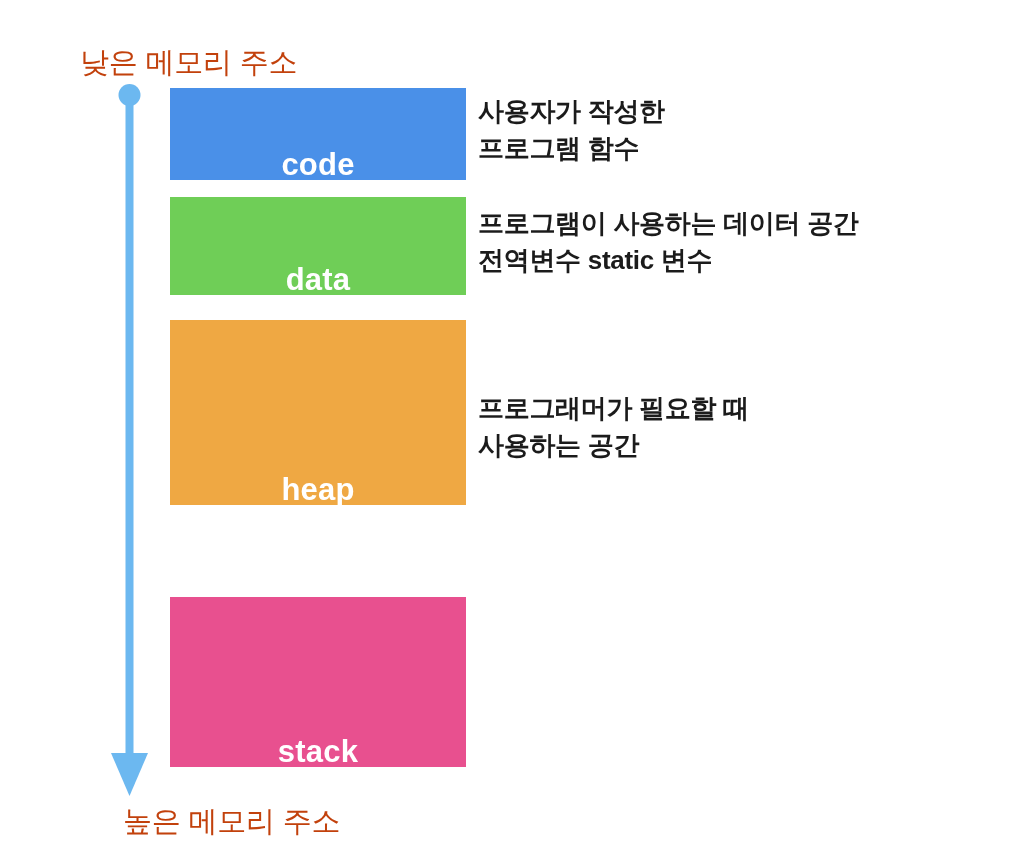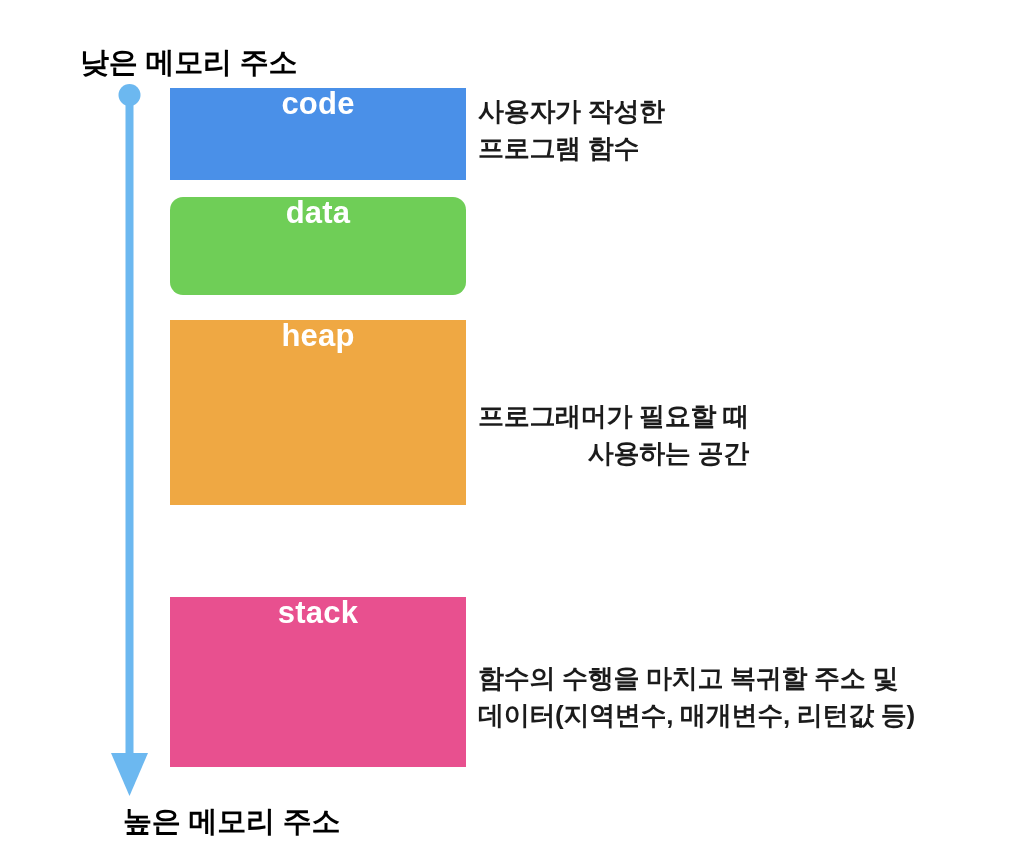--- a/index.html
+++ b/index.html
@@ -16,22 +16,22 @@
     width: 1026px;
     height: 868px;
     background: #ffffff;
     overflow: hidden;
   }
 
   
   .addr-label {
     position: absolute;
     font-size: 29px;
-    font-weight: bold;
-    color: #000000;
+    font-weight: normal;
+    color: #c2410c;
     letter-spacing: -0.2px;
     white-space: nowrap;
   }
   #label-low  { left: 80px; top: 43px; }
   #label-high { left: 80px; top: 802px; margin-left: 43px; }
 
   
   #arrow {
     position: absolute;
     left: 106px;
@@ -39,49 +39,49 @@
     width: 48px;
     height: 716px;
   }
 
   
   .seg-box {
     position: absolute;
     left: 170px;
     width: 296px;
     display: flex;
-    align-items: flex-start;
+    align-items: flex-end;
     justify-content: center;
   }
   .seg-label {
     color: #ffffff;
     font-size: 31px;
     font-weight: bold;
     letter-spacing: 0.2px;
     line-height: 1;
   }
   #seg-code  { top: 88px;  height: 92px;  background: #4a90e8; }
-  #seg-data  { top: 197px; height: 98px;  background: #6fce57; border-radius: 13px; }
+  #seg-data  { top: 197px; height: 98px;  background: #6fce57; }
   #seg-heap  { top: 320px; height: 185px; background: #efa843; }
   #seg-stack { top: 597px; height: 170px; background: #e8508f; }
 
   
   .desc {
     position: absolute;
     left: 478px;
     font-size: 26px;
     font-weight: bold;
     color: #1b1b1b;
     line-height: 1.42;
     letter-spacing: -0.3px;
     white-space: pre-line;
   }
   #desc-code  { top: 93px;  }
   #desc-data  { top: 205px; }
-  #desc-heap  { top: 398px; text-align: right; }
+  #desc-heap  { top: 390px; }
   #desc-stack { top: 660px; }
 </style>
 </head>
 <body>
 
 <div id="canvas">
 
   <div class="addr-label" id="label-low">낮은 메모리 주소</div>
 
   <div id="arrow">
@@ -94,28 +94,28 @@
 
   <div class="seg-box" id="seg-code" style="background: rgb(74, 144, 232);">
     <span class="seg-label">code</span>
   </div>
   <div class="desc" id="desc-code">사용자가 작성한
 프로그램 함수</div>
 
   <div class="seg-box" id="seg-data" style="background: rgb(111, 206, 87);">
     <span class="seg-label">data</span>
   </div>
+  <div class="desc" id="desc-data">프로그램이 사용하는 데이터 공간
+전역변수 static 변수</div>
 
   <div class="seg-box" id="seg-heap" style="background: rgb(239, 168, 67);">
     <span class="seg-label">heap</span>
   </div>
   <div class="desc" id="desc-heap">프로그래머가 필요할 때
 사용하는 공간</div>
 
   <div class="seg-box" id="seg-stack" style="background: rgb(232, 80, 143);">
     <span class="seg-label">stack</span>
   </div>
-  <div class="desc" id="desc-stack">함수의 수행을 마치고 복귀할 주소 및
-데이터(지역변수, 매개변수, 리턴값 등)</div>
 
   <div class="addr-label" id="label-high">높은 메모리 주소</div>
 
 </div>
 
 </body></html>

